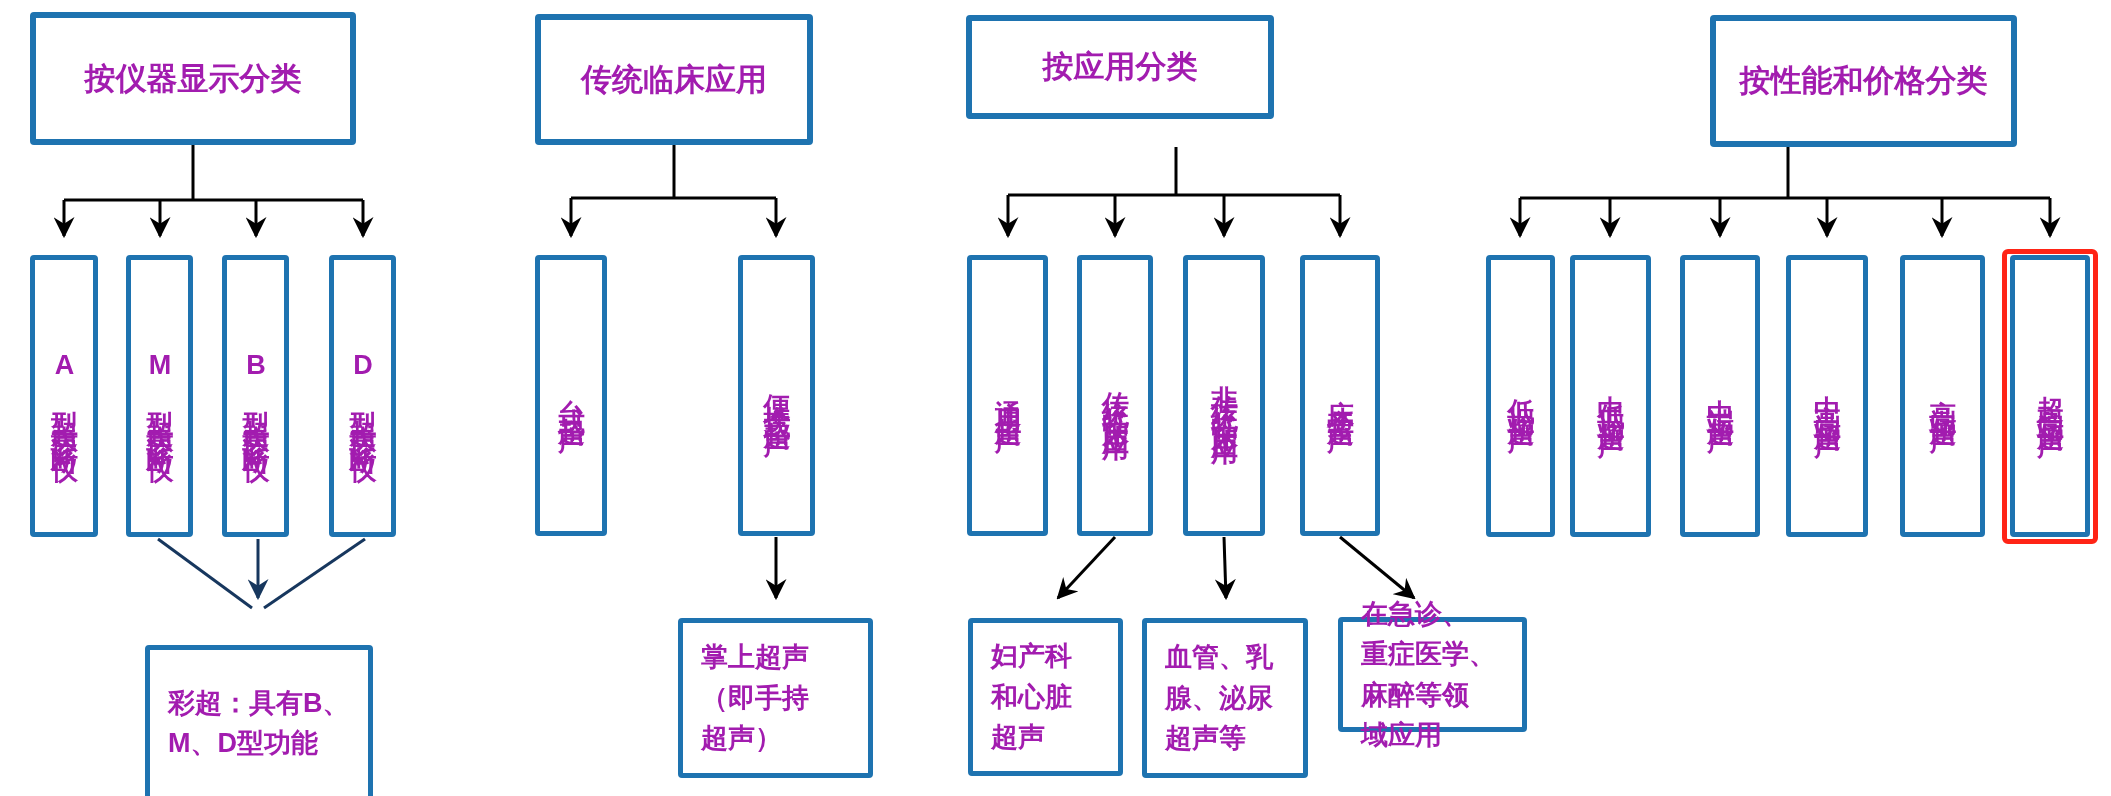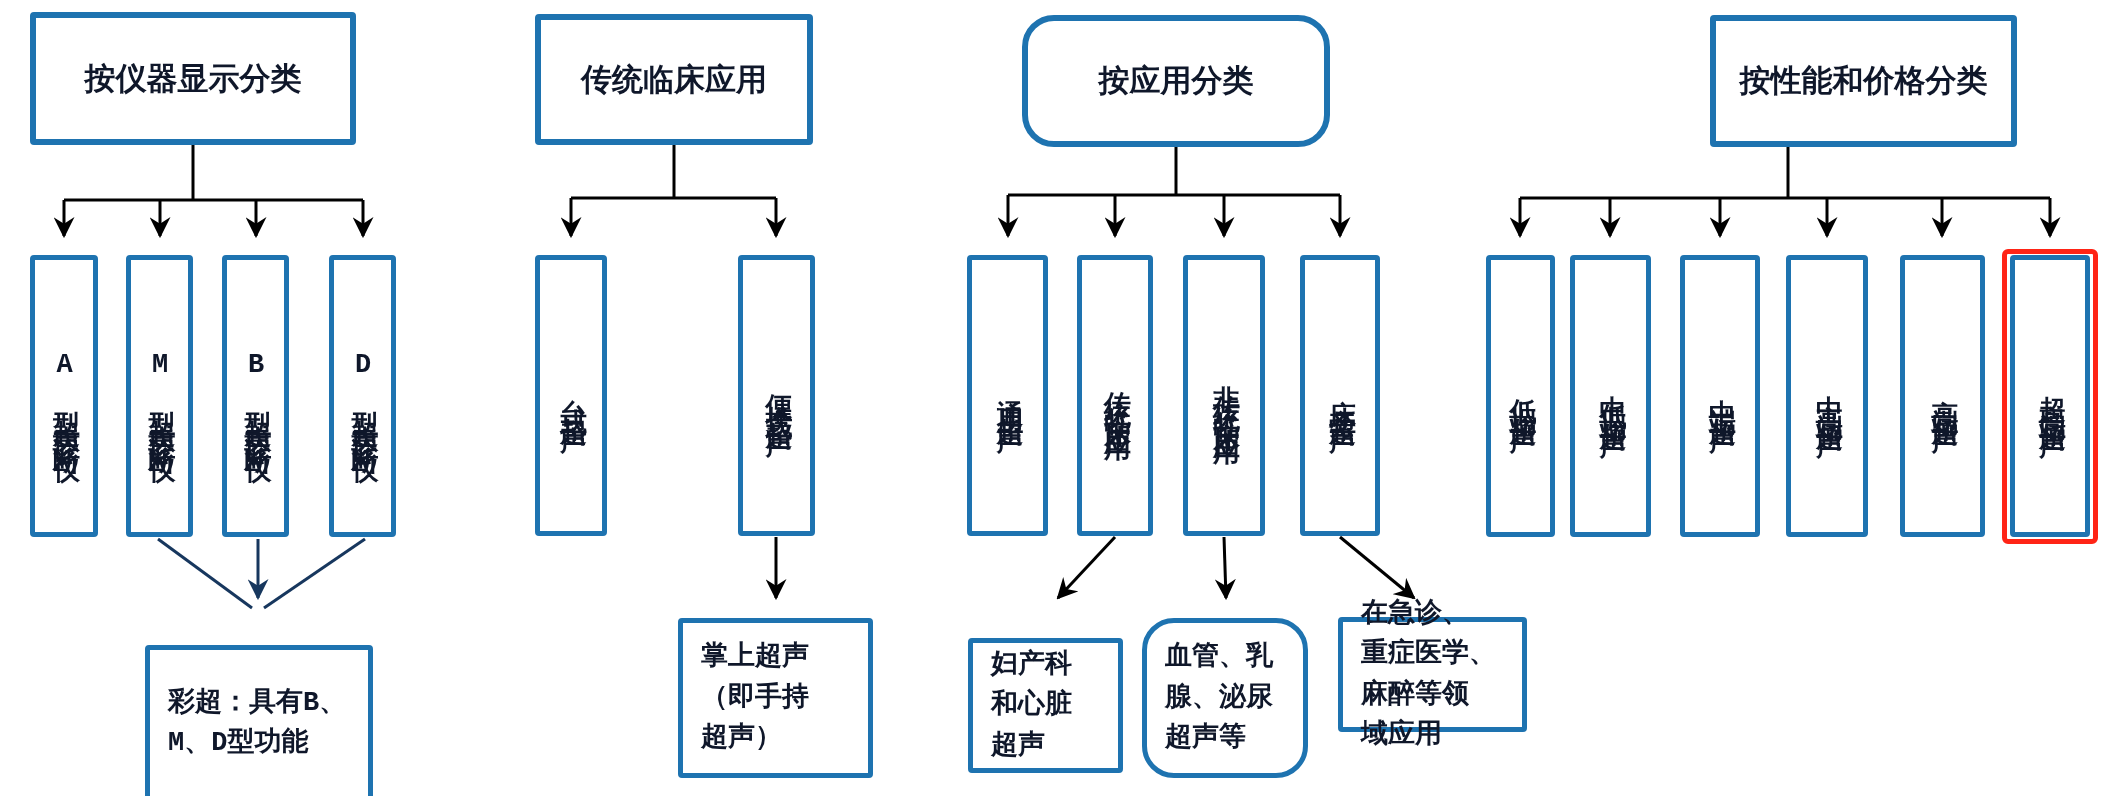--- a/index.html
+++ b/index.html
@@ -1,17 +1,17 @@
 <!DOCTYPE html>
 <html><head>
 <meta charset="utf-8">
 <style>
   html,body{margin:0;padding:0;background:#fff;}
   #canvas{position:relative;width:2111px;height:796px;background:#fff;overflow:hidden;
-          font-family:Liberation Mono, monospace;color:#0f172a;}
+          font-family:Liberation Sans, sans-serif;color:#a21caf;}
   #connectors{position:absolute;left:0;top:0;width:2111px;height:796px;z-index:1;}
   .node{position:absolute;box-sizing:border-box;background:#fff;z-index:2;
         display:flex;align-items:center;justify-content:center;}
   .header-node{border:6px solid var(--blue);border-radius:4px;
         font-size:31px;font-weight:bold;text-align:center;}
   .child-node{border:5px solid var(--blue);border-radius:4px;}
   .child-node .vlabel{writing-mode:vertical-rl;text-orientation:upright;
         font-size:27px;font-weight:bold;letter-spacing:9px;line-height:1;}
   .leaf-node{border:5px solid var(--blue);border-radius:4px;
         font-size:27px;font-weight:bold;line-height:1.5;white-space:pre-line;
@@ -75,21 +75,21 @@
       <path d="M1610,198 V236" marker-end="url(#arrBlack)"></path>
       <path d="M1720,198 V236" marker-end="url(#arrBlack)"></path>
       <path d="M1827,198 V236" marker-end="url(#arrBlack)"></path>
       <path d="M1942,198 V236" marker-end="url(#arrBlack)"></path>
       <path d="M2050,198 V236" marker-end="url(#arrBlack)"></path>
     </g>
   </svg>
 
 <div class="node header-node" style="left: 30px; top: 12px; width: 326px; height: 133px;">按仪器显示分类</div>
     <div class="node header-node" style="left: 535px; top: 14px; width: 278px; height: 131px;">传统临床应用</div>
-    <div class="node header-node" style="left: 1022px; top: 15px; width: 308px; height: 132px; border-radius: 32px;">按应用分类</div>
+    <div class="node header-node" style="left: 966px; top: 15px; width: 308px; height: 104px;">按应用分类</div>
     <div class="node header-node" style="left: 1710px; top: 15px; width: 307px; height: 132px;">按性能和价格分类</div>
     <div class="node child-node" style="left: 30px; top: 255px; width: 68px; height: 282px;">
       <span class="vlabel">A型超声诊断仪</span>
     </div>
     <div class="node child-node" style="left: 126px; top: 255px; width: 67px; height: 282px;">
       <span class="vlabel">M型超声诊断仪</span>
     </div>
     <div class="node child-node" style="left: 222px; top: 255px; width: 67px; height: 282px;">
       <span class="vlabel">B型超声诊断仪</span>
     </div>
@@ -131,23 +131,23 @@
     </div>
     <div class="highlight-outline" style="left: 2002px; top: 249px; width: 96px; height: 295px;"></div>
     <div class="node child-node" style="left: 2010px; top: 255px; width: 80px; height: 282px;">
       <span class="vlabel">超高端超声</span>
     </div>
     <div class="node leaf-node" style="left: 145px; top: 645px; width: 228px; height: 156px;">彩超：具有B、
 M、D型功能</div>
     <div class="node leaf-node" style="left: 678px; top: 618px; width: 195px; height: 160px;">掌上超声
 （即手持
 超声）</div>
-    <div class="node leaf-node" style="left: 968px; top: 638px; width: 155px; height: 135px;">妇产科
+    <div class="node leaf-node" style="left: 968px; top: 618px; width: 155px; height: 158px;">妇产科
 和心脏
 超声</div>
-    <div class="node leaf-node" style="left: 1142px; top: 618px; width: 166px; height: 160px; border-radius: 32px;">血管、乳
+    <div class="node leaf-node" style="left: 1142px; top: 618px; width: 166px; height: 160px;">血管、乳
 腺、泌尿
 超声等</div>
     <div class="node leaf-node" style="left: 1338px; top: 617px; width: 189px; height: 115px;">在急诊、
 重症医学、
 麻醉等领
 域应用</div>
   </div>
 
 </body></html>

